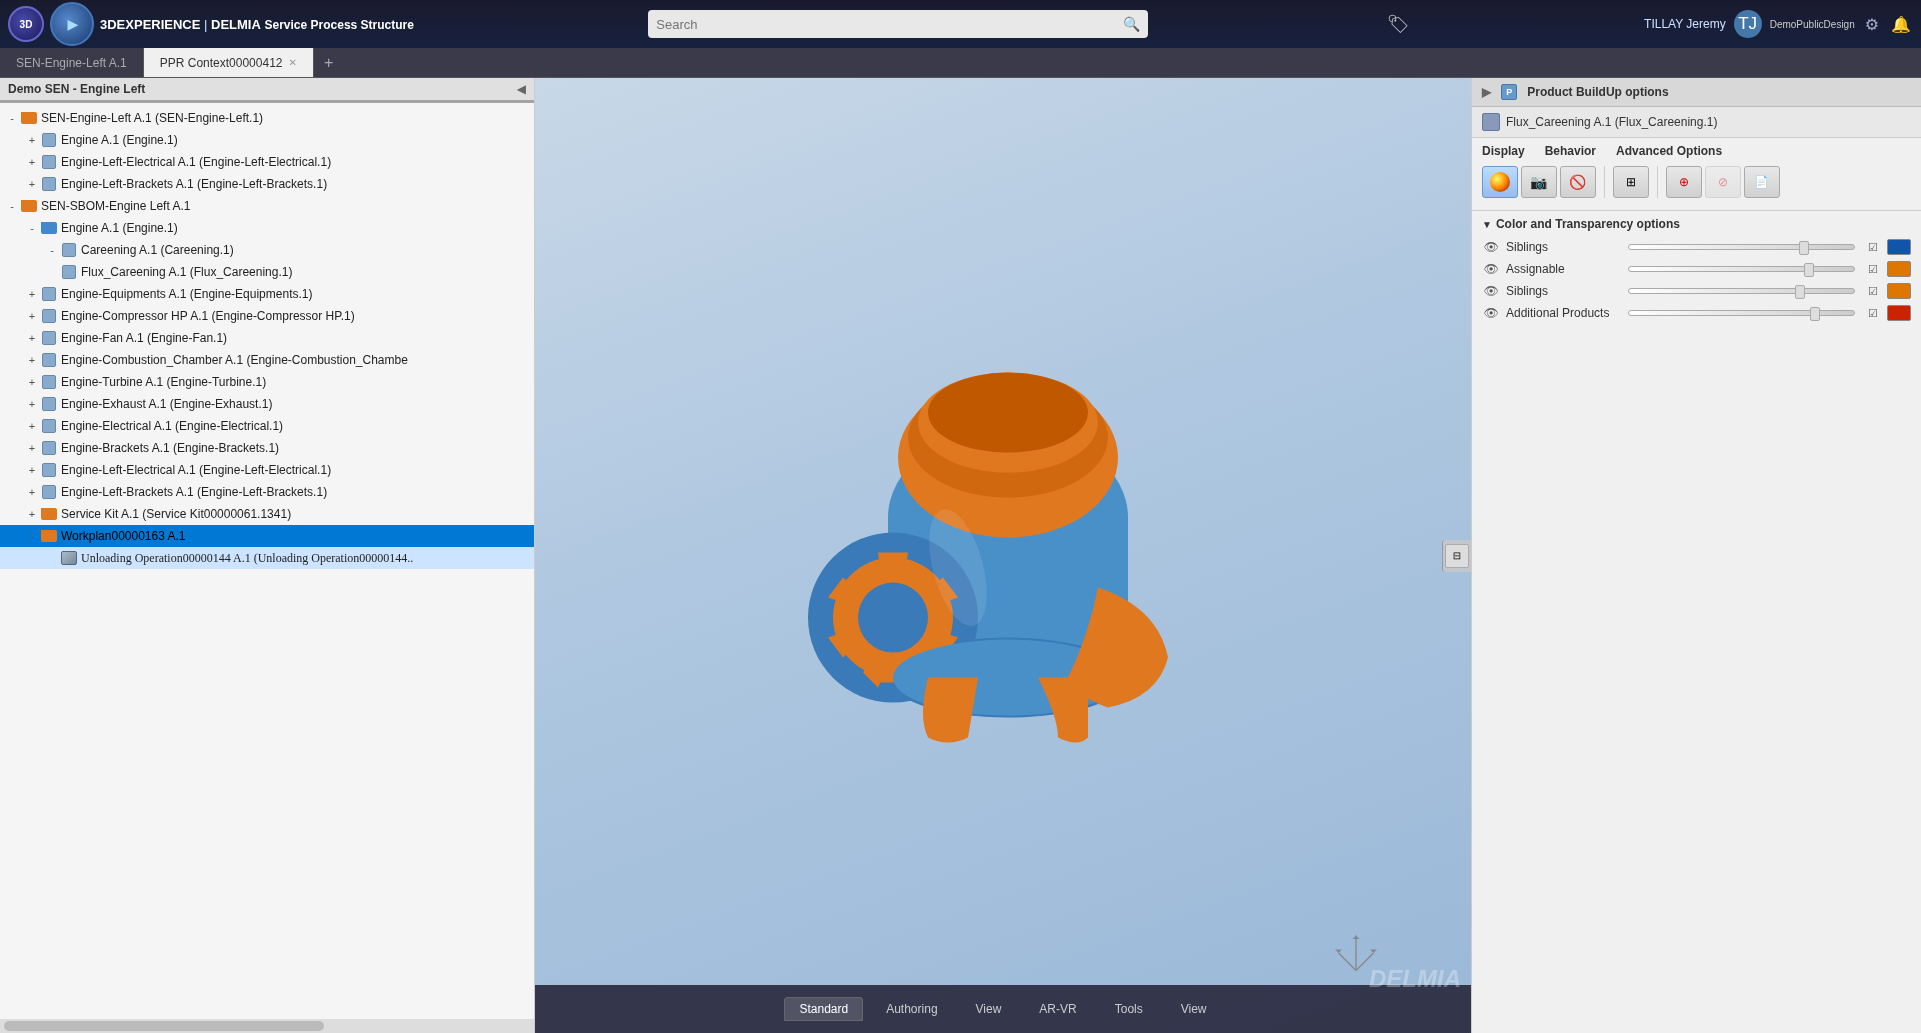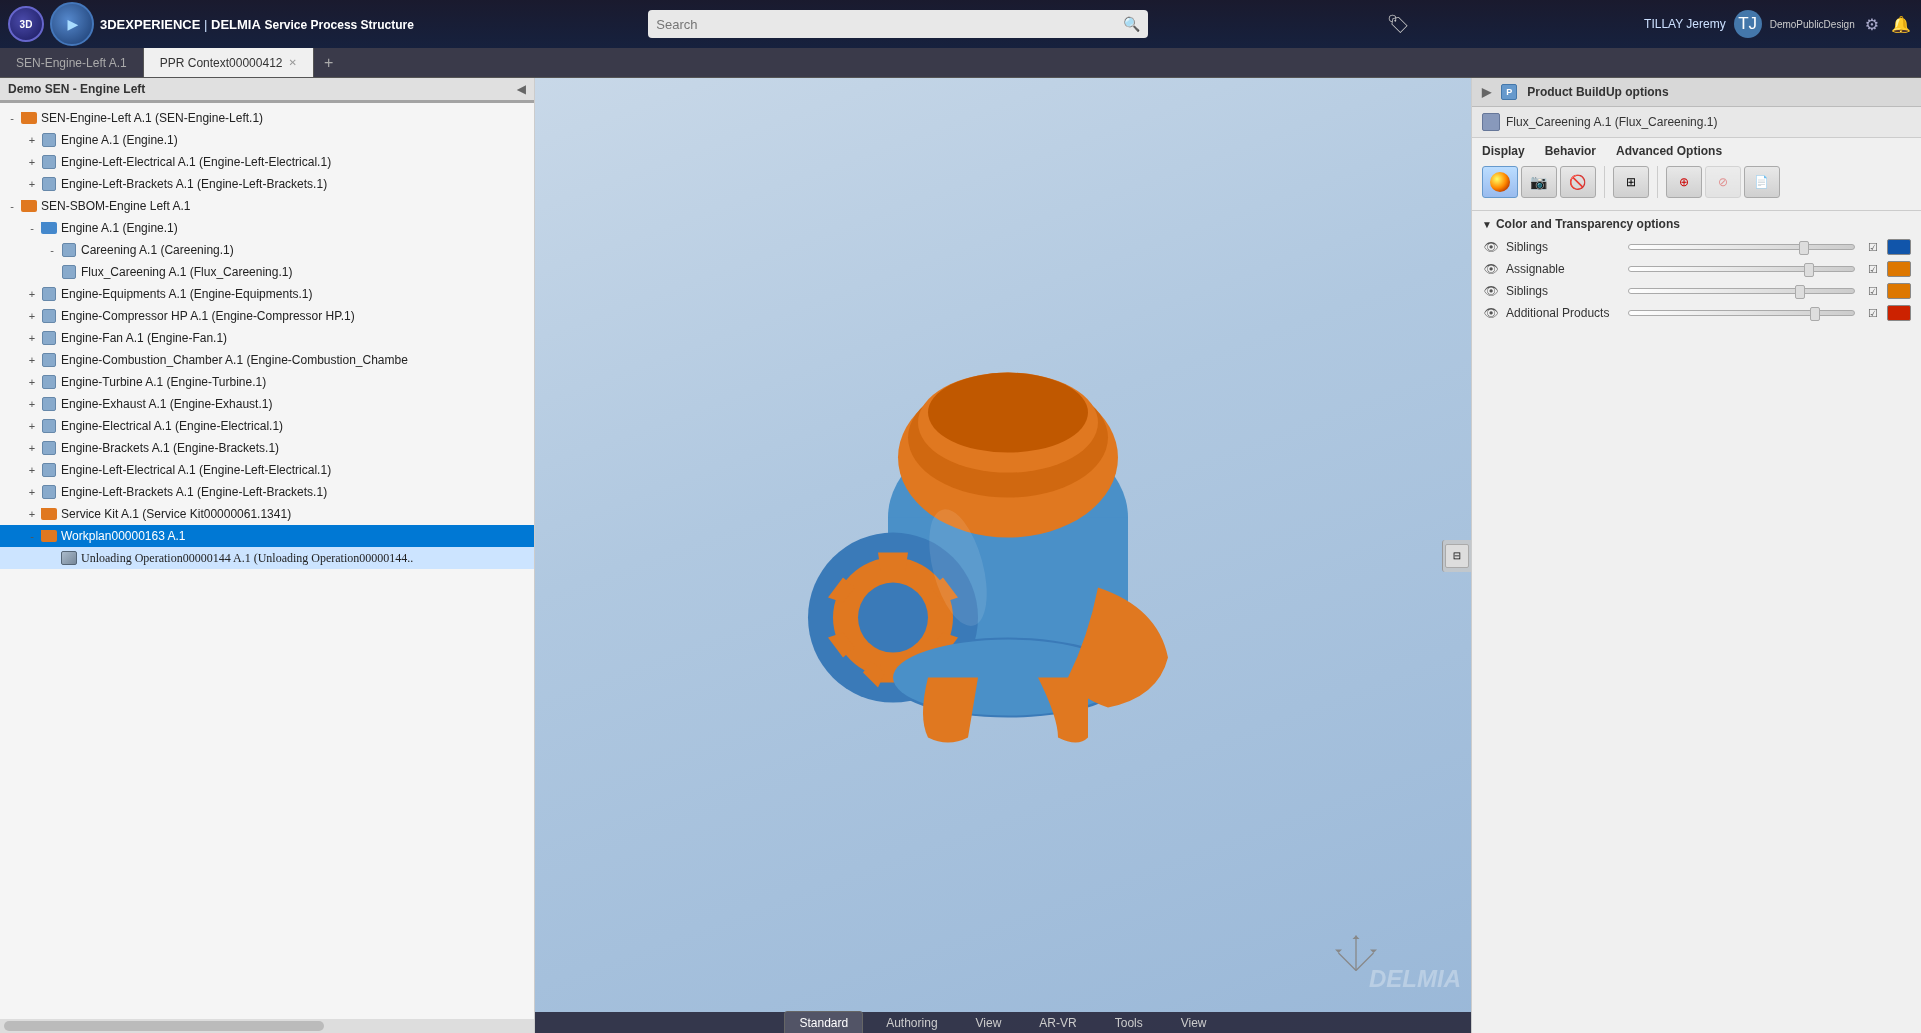--- a/index.html
+++ b/index.html
@@ -91,21 +91,21 @@
     
     .engine-3d {
       position: absolute; top: 50%; left: 50%; transform: translate(-55%, -52%);
       width: 500px; height: 420px;
     }
     .engine-3d svg { width: 100%; height: 100%; }
 
     
     #bottom-toolbar {
       position: absolute; bottom: 0; left: 0; right: 0;
-      background: rgba(40,40,60,0.9); height: 21px;
+      background: rgba(40,40,60,0.9); height: 48px;
       display: flex; align-items: center; justify-content: center; gap: 8px;
     }
     .bottom-tab {
       padding: 4px 14px; color: #ccc; font-size: 12px; cursor: pointer;
       border: 1px solid transparent; border-radius: 3px 3px 0 0;
     }
     .bottom-tab.active { background: rgba(255,255,255,0.15); color: #fff; border-color: #666; }
 
     
     .axis-indicator {
@@ -386,21 +386,21 @@
             <div style="width: 16px; height: 12px; background: rgb(224, 120, 32); border-radius: 0px 2px 2px; position: relative;"></div>
           </span>
           <span class="tree-label">Service Kit A.1 (Service Kit00000061.1341)</span>
         </div>
         <div class="tree-item selected">
           <span class="tree-indent" style="width: 20px;"></span>
           <span class="tree-toggle">-</span>
           <span class="tree-icon">
             <div style="width: 16px; height: 12px; background: rgb(224, 120, 32); border-radius: 0px 2px 2px; position: relative;"></div>
           </span>
-          <span class="tree-label" style="color: #ffffff;">Workplan00000163 A.1</span>
+          <span class="tree-label" style="color: #000000;">Workplan00000163 A.1</span>
         </div>
         <div class="tree-item highlighted">
           <span class="tree-indent" style="width: 40px;"></span>
           <span class="tree-toggle"></span>
           <span class="tree-icon">
             <div style="width: 16px; height: 14px; background: linear-gradient(135deg, rgb(170, 187, 204), rgb(119, 136, 153)); border-radius: 2px; border: 1px solid rgb(85, 102, 119);"></div>
           </span>
           <span class="tree-label">Unloading Operation00000144 A.1 (Unloading Operation00000144..</span>
         </div>
       </div>

